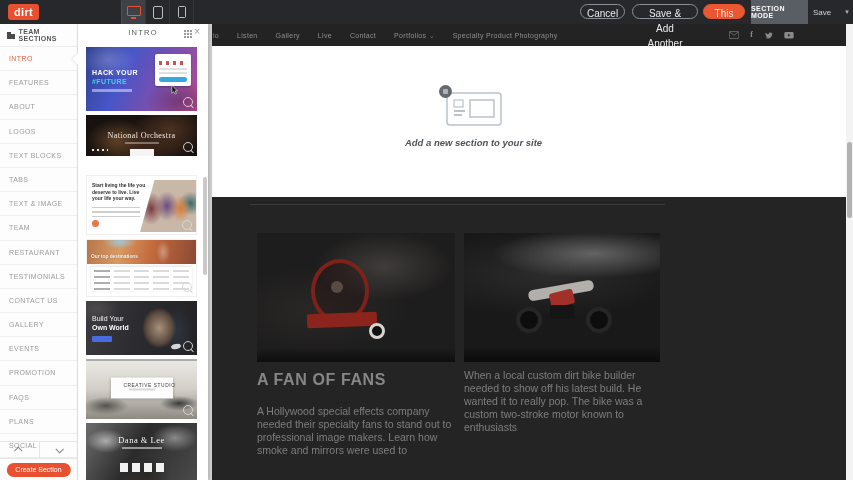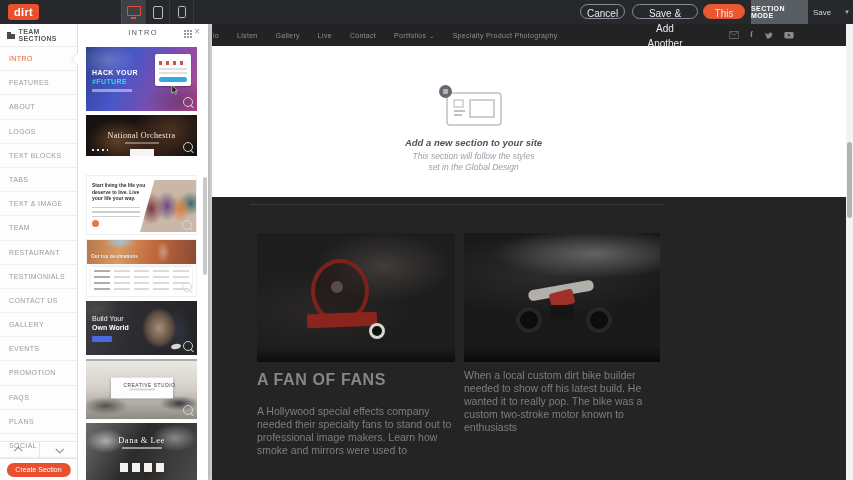--- a/index.html
+++ b/index.html
@@ -344,24 +344,20 @@
           <div class="ph-badge"></div>
           <svg width="56" height="34" viewBox="0 0 56 34">
             <rect x="1" y="1" width="54" height="32" rx="3" fill="#fff" stroke="#bcc2c7" stroke-width="1.5"></rect>
             <rect x="8" y="8" width="9" height="7" fill="none" stroke="#bcc2c7" stroke-width="1.2"></rect>
             <rect x="8" y="18" width="11" height="2" fill="#bcc2c7"></rect>
             <rect x="8" y="22" width="8" height="2" fill="#bcc2c7"></rect>
             <rect x="24" y="8" width="24" height="17" fill="none" stroke="#bcc2c7" stroke-width="1.5"></rect>
           </svg>
         </div>
         <div class="ph-title">Add a new section to your site</div>
-        <div class="ph-sub">
-          <span>This section will follow the styles</span><br>
-          <span>set in the Global Design</span>
-        </div>
       </div>
     </div>
 
     <div class="dark-sec">
       <div class="cs-wrap">
         <div class="cs-rule"></div>
         <div class="cs-cols">
 
           <article class="col col1">
             <div class="cs-img img-fan">

